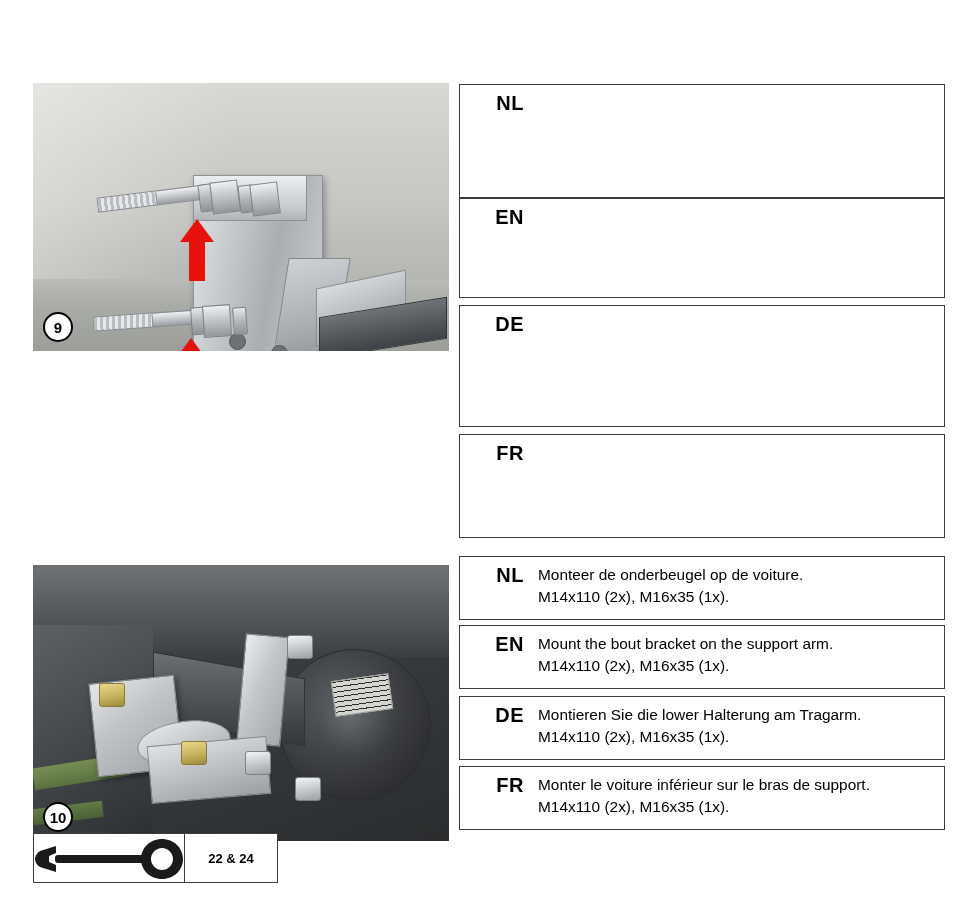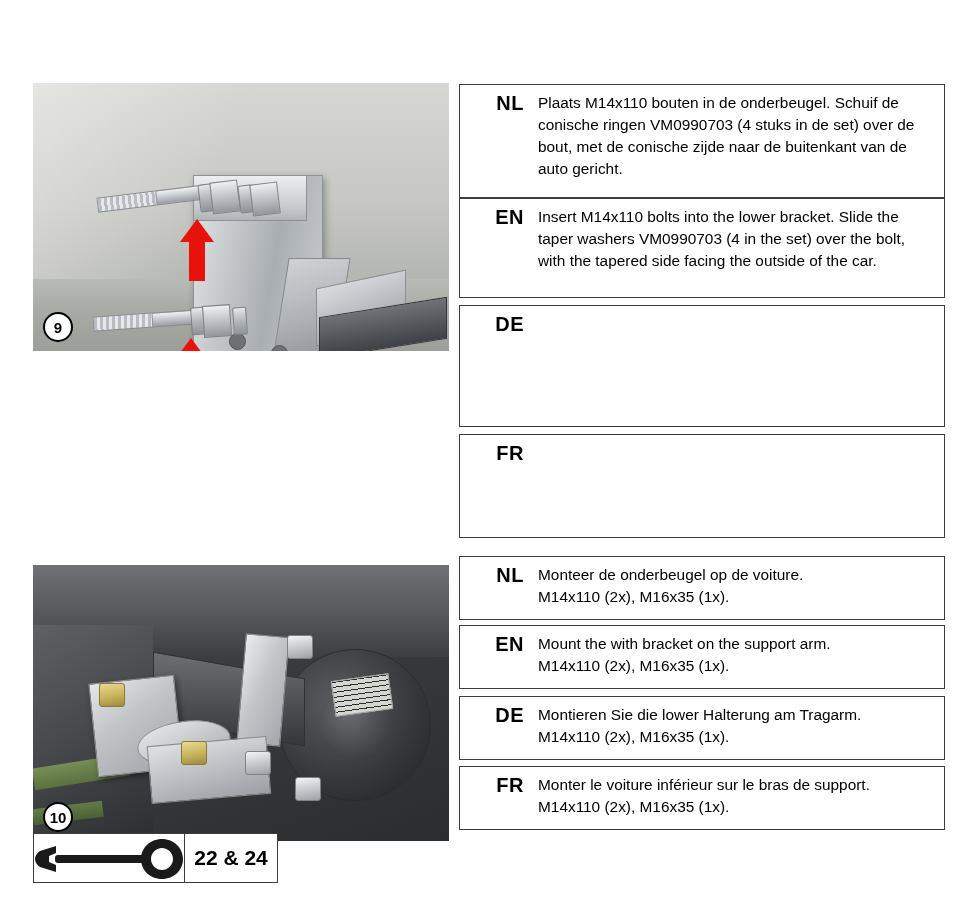--- a/index.html
+++ b/index.html
@@ -307,21 +307,21 @@
   #tool-icon-cell {
     flex: 0 0 150px;
     position: relative;
     border-right: 1px solid #3d3d3d;
   }
   #tool-size-cell {
     flex: 1 1 auto;
     display: flex;
     align-items: center;
     justify-content: center;
-    font-size: 21px;
+    font-size: 13px;
     font-weight: bold;
   }
 </style>
 </head>
 <body>
 
 <div class="photo" id="photo-9">
   <div class="wall"></div>
   <div class="floorline"></div>
 
@@ -356,26 +356,24 @@
   <div class="arrow-up" style="left:141px; top:255px; height:58px;">
     <div class="head"></div>
 
   </div>
 
   <div class="badge">9</div>
 </div>
 
 <div class="instr-block" style="left:459px; top:84px; width:486px; height:114px;">
   <div class="lang-code">NL</div>
-  <div class="instr-text">Plaats M14x110 bouten in de onderbeugel. Schuif de conische ringen VM0990703 (4 stuks in de set) over de bout, met de conische zijde naar de buitenkant van de auto gericht.</div>
 </div>
 
 <div class="instr-block" style="left:459px; top:198px; width:486px; height:100px;">
   <div class="lang-code">EN</div>
-  <div class="instr-text">Insert M14x110 bolts into the lower bracket. Slide the taper washers VM0990703 (4 in the set) over the bolt, with the tapered side facing the outside of the car.</div>
 </div>
 
 <div class="instr-block" style="left:459px; top:305px; width:486px; height:122px;">
   <div class="lang-code">DE</div>
 </div>
 
 <div class="instr-block" style="left:459px; top:434px; width:486px; height:104px;">
   <div class="lang-code">FR</div>
 </div>
 
@@ -405,21 +403,21 @@
 </div>
 
 <div class="instr-block" style="left:459px; top:556px; width:486px; height:64px;">
   <div class="lang-code">NL</div>
   <div class="instr-text">Monteer de onderbeugel op de voiture.
 M14x110 (2x), M16x35 (1x).</div>
 </div>
 
 <div class="instr-block" style="left:459px; top:625px; width:486px; height:64px;">
   <div class="lang-code">EN</div>
-  <div class="instr-text">Mount the with bracket on the support arm.
+  <div class="instr-text">Mount the bout bracket on the support arm.
 M14x110 (2x), M16x35 (1x).</div>
 </div>
 
 <div class="instr-block" style="left:459px; top:696px; width:486px; height:64px;">
   <div class="lang-code">DE</div>
   <div class="instr-text">Montieren Sie die lower Halterung am Tragarm.
 M14x110 (2x), M16x35 (1x).</div>
 </div>
 
 <div class="instr-block" style="left:459px; top:766px; width:486px; height:64px;">

